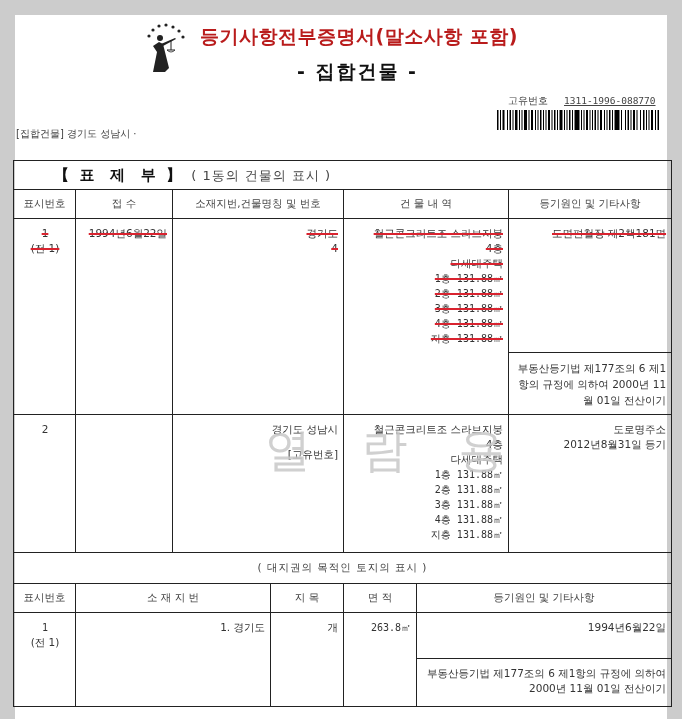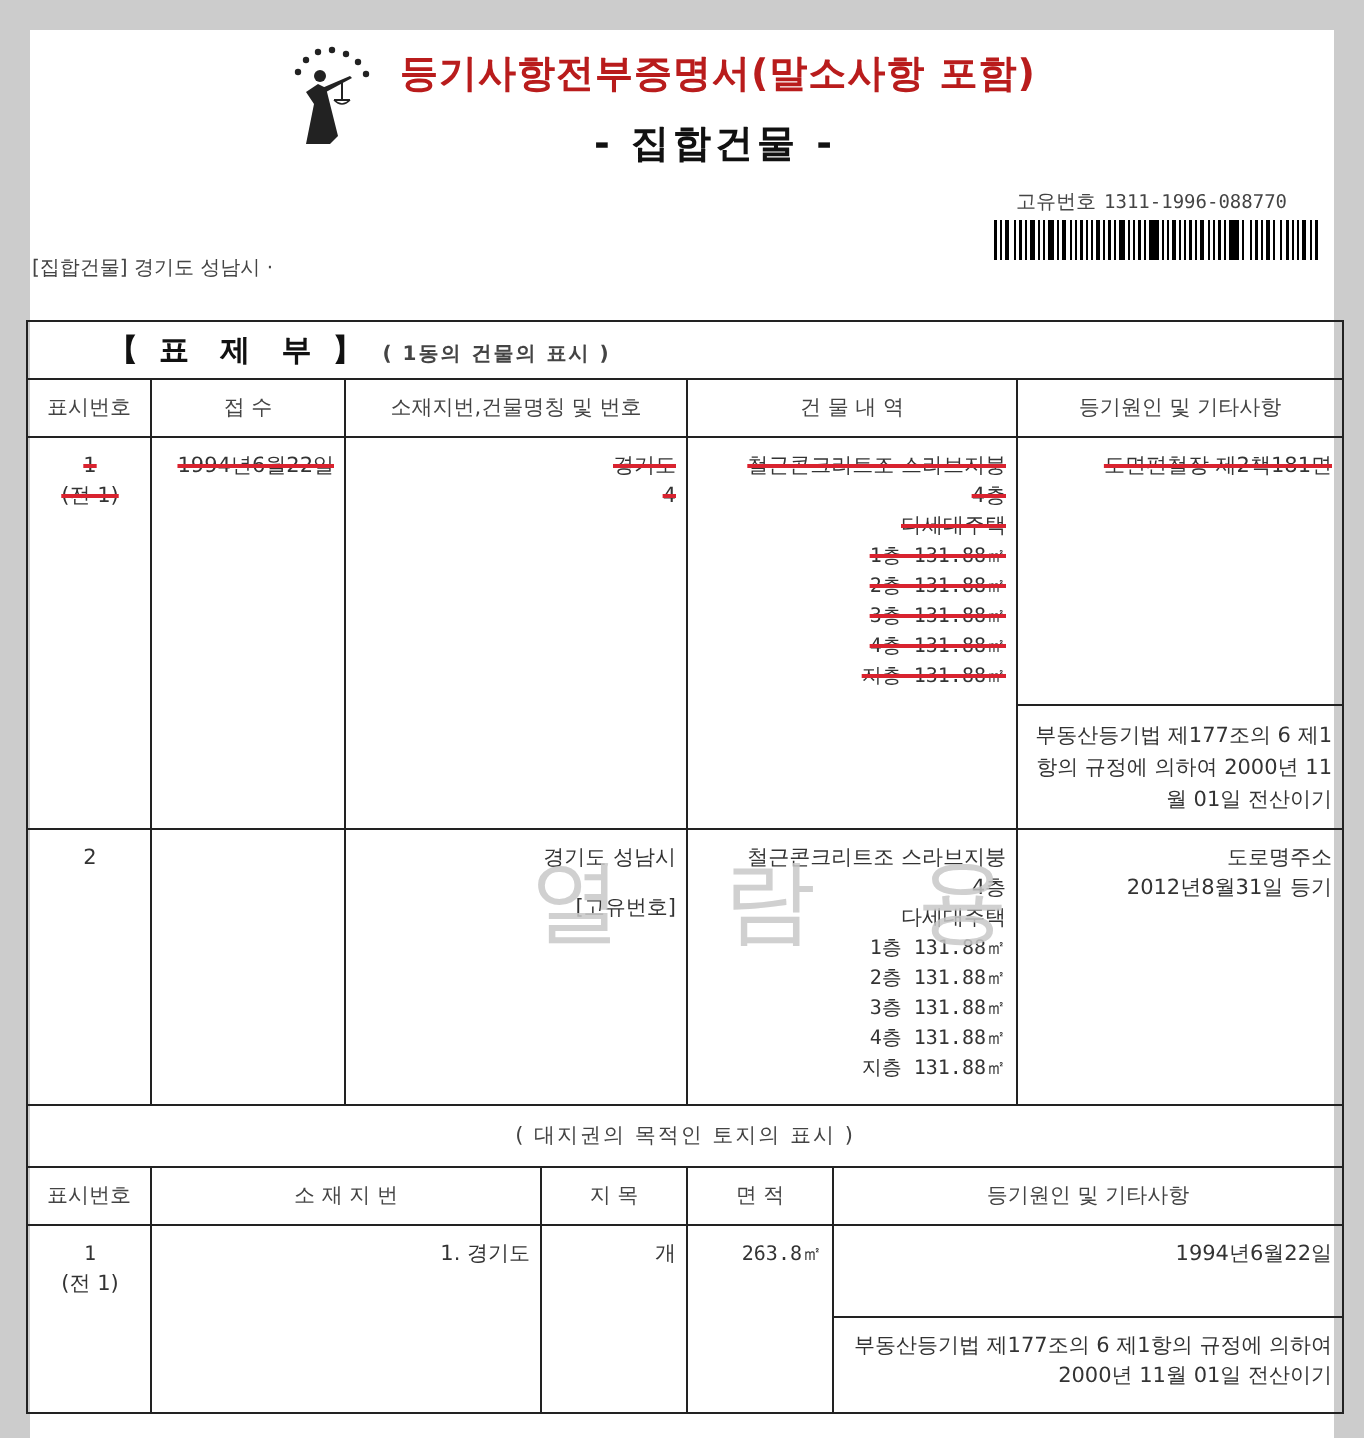--- a/index.html
+++ b/index.html
@@ -11,30 +11,30 @@
   }
   .page {
     position:absolute; left:15px; top:15px; width:652px; height:720px;
     background:#ffffff;
   }
   .abs { position:absolute; }
   .logo { left:143px; top:22px; width:44px; height:52px; }
   .title1 { left:200px; top:24px; font-size:19px; font-weight:bold; color:#b91c1c; letter-spacing:0.5px; white-space:nowrap; }
   .title2 { left:297px; top:44px; font-size:19px; font-weight:bold; color:#111; letter-spacing:2px; white-space:nowrap;margin-top:15px; }
   .uid { left:508px; top:94px; font-size:10px; color:#444; white-space:nowrap; }
-  .uid .num { font-family:"DejaVu Sans Mono", monospace; font-size:9.5px; letter-spacing:0; margin-left:4px; }
+  .uid .num { font-family:"DejaVu Sans Mono", monospace; font-size:9.5px; letter-spacing:0; margin-left:16px;text-decoration:underline; }
   .barcode { left:497px; top:110px; width:163px; height:20px; }
   .addr-head { left:16px; top:127px; font-size:10px; color:#444; white-space:nowrap; }
 
   table { border-collapse:collapse; position:absolute; table-layout:fixed; }
   td { border:1px solid #222; font-size:10.5px; color:#333; vertical-align:top; padding:0; }
   .t1 { left:13px; top:160px; width:658px; border:1.5px solid #222; }
   .t2 { left:13px; top:552px; width:658px; border:1.5px solid #222; }
   .sec-title { height:28px; vertical-align:middle; font-size:15px; font-weight:bold; color:#111; }
-  .sec-title .sub { font-size:10px; font-weight:bold; color:#444; margin-left:10px; letter-spacing:1px; }
+  .sec-title .sub { font-size:13px; font-weight:normal; color:#444; margin-left:10px; letter-spacing:1px; }
   .hdr td { height:28px; vertical-align:middle; text-align:center; font-size:10.5px; color:#444; }
   .cell-pad { padding:7px 5px 0 6px; line-height:15px;text-align:right; }
   .center { text-align:center; }
   .strike { text-decoration:line-through; text-decoration-color:#d9232f; text-decoration-thickness:1.5px; }
   .mono { font-family:"DejaVu Sans Mono", monospace; font-size:10px; }
   .wm { position:absolute; left:265px; top:420px; font-size:46px; color:#c8c8c8; letter-spacing:18px; pointer-events:none; opacity:0.85; font-family:"DejaVu Serif", serif; }
 </style>
 </head>
 <body>
 

